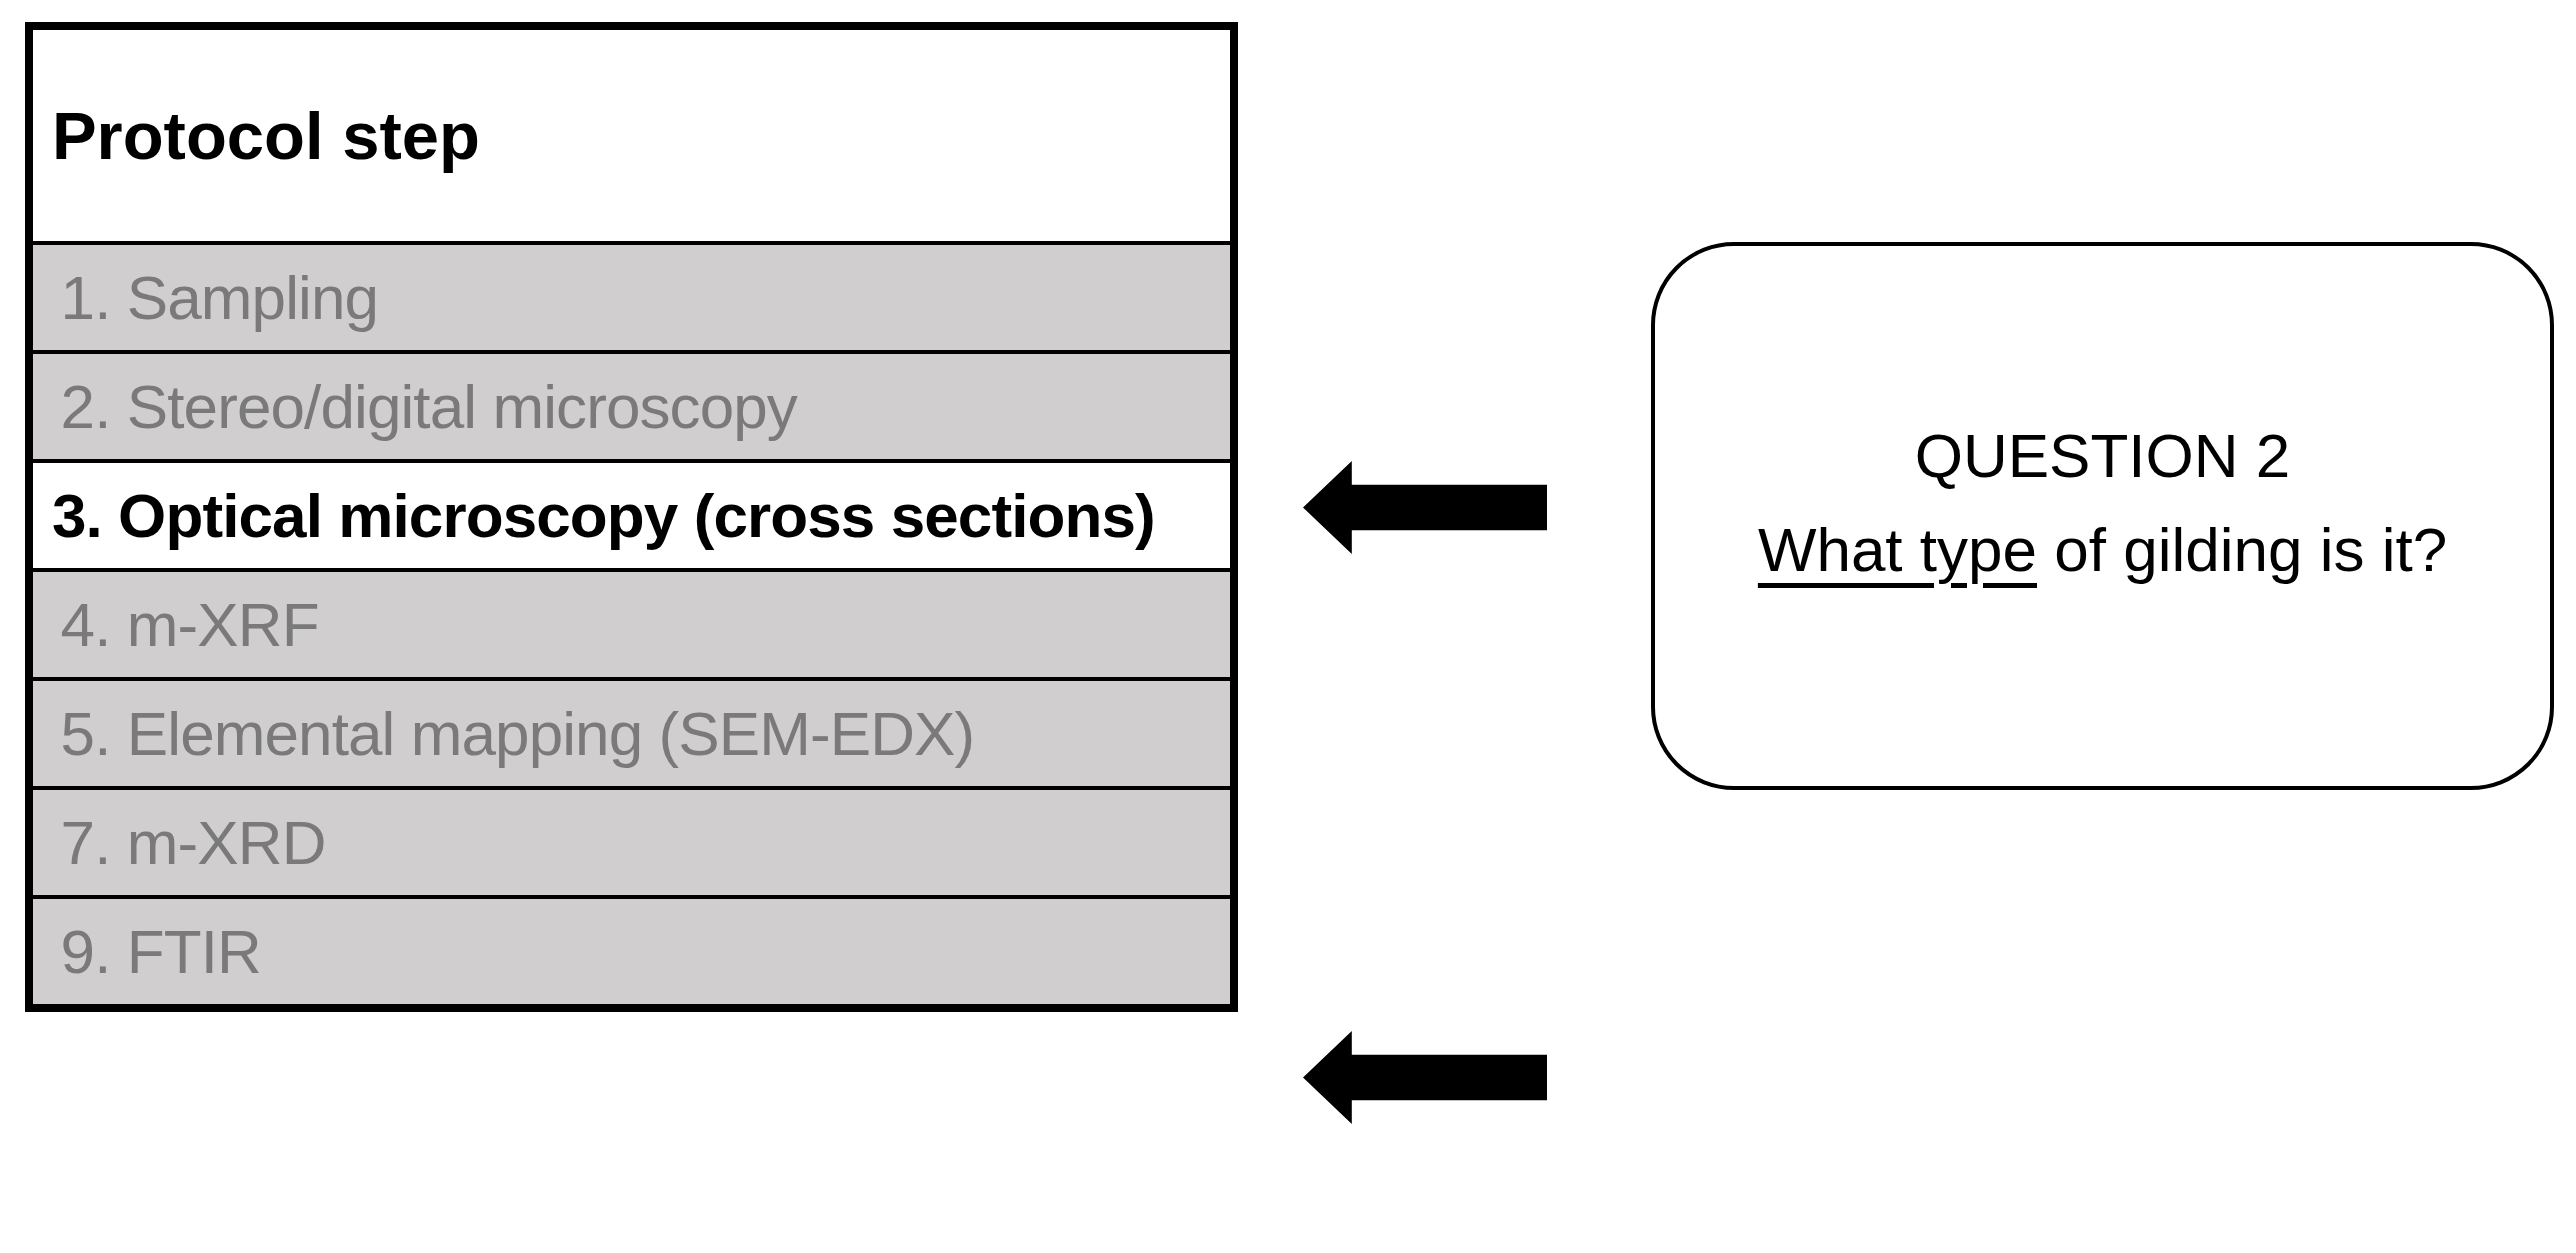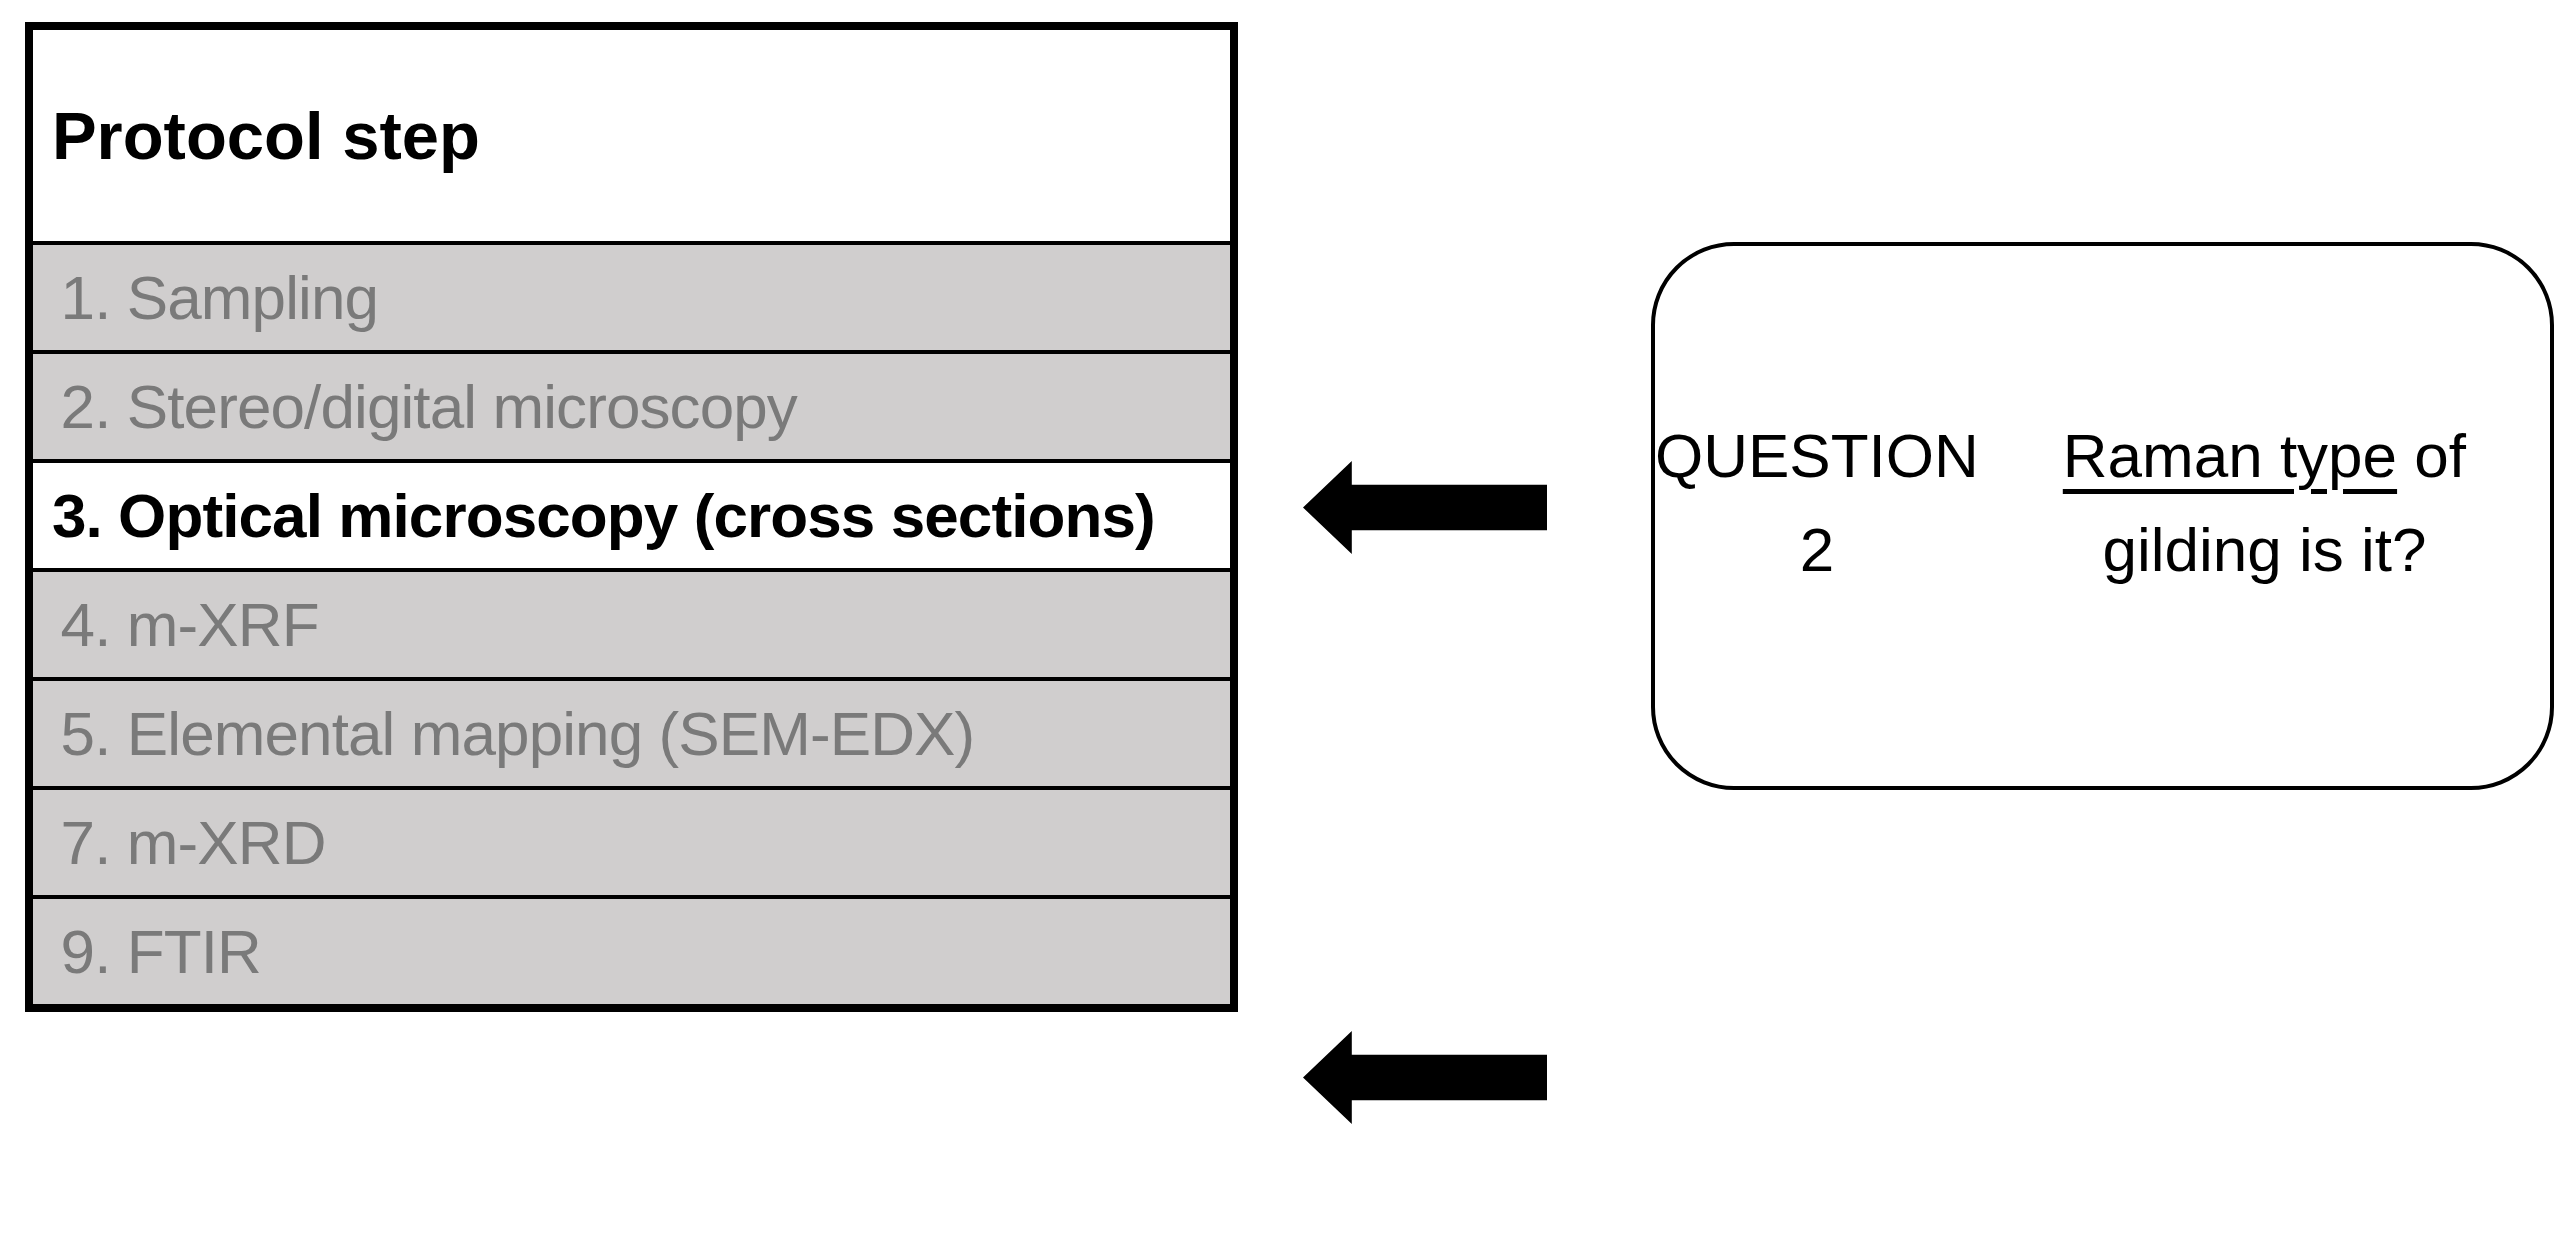--- a/index.html
+++ b/index.html
@@ -74,20 +74,21 @@
     position: absolute;
     left: 1651px;
     top: 242px;
     width: 903px;
     height: 548px;
     box-sizing: border-box;
     border: 4.4px solid #000000;
     border-radius: 83px;
     background: #ffffff;
     display: flex;
+    flex-direction: column;
     justify-content: center;
     align-items: center;
     text-align: center;
     padding-bottom: 26px;
     font-size: 62px;
     color: #000000;
     line-height: 94px;
   }
   .callout-underline {
     text-decoration: underline;
@@ -109,17 +110,17 @@
     <div class="pt-row dim">5. Elemental mapping (SEM-EDX)</div>
     <div class="pt-row dim">7. m-XRD</div>
     <div class="pt-row dim">9. FTIR</div>
   </div>
 
   <div id="arrow-question2-step3" class="left-block-arrow"></div>
   <div id="arrow-question2-step8" class="left-block-arrow"></div>
 
   <div class="question-callout">
     <div>QUESTION 2</div>
-    <div><span class="callout-underline">Raman type</span><span> of gilding is it?</span></div>
+    <div><span class="callout-underline">What type</span><span> of gilding is it?</span></div>
   </div>
 
 </div>
 
 
 </body></html>

